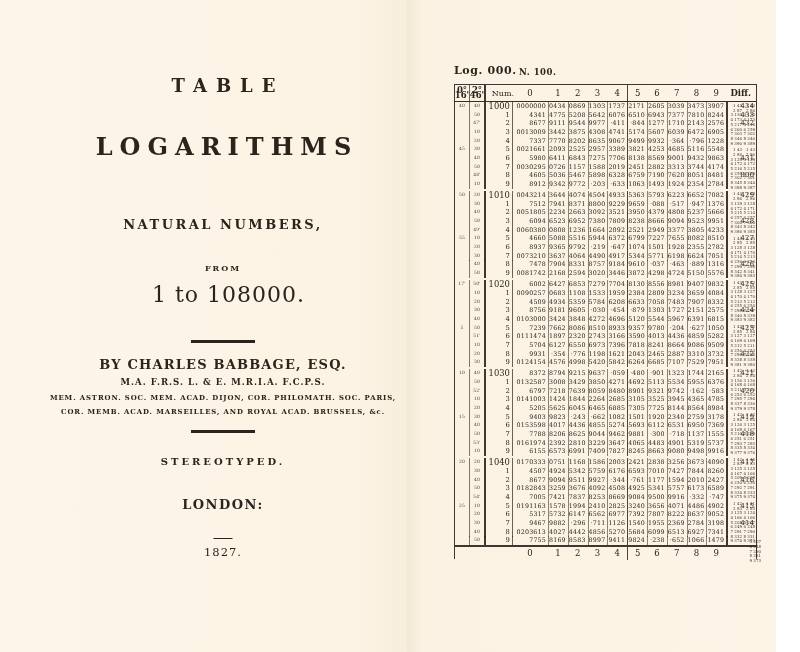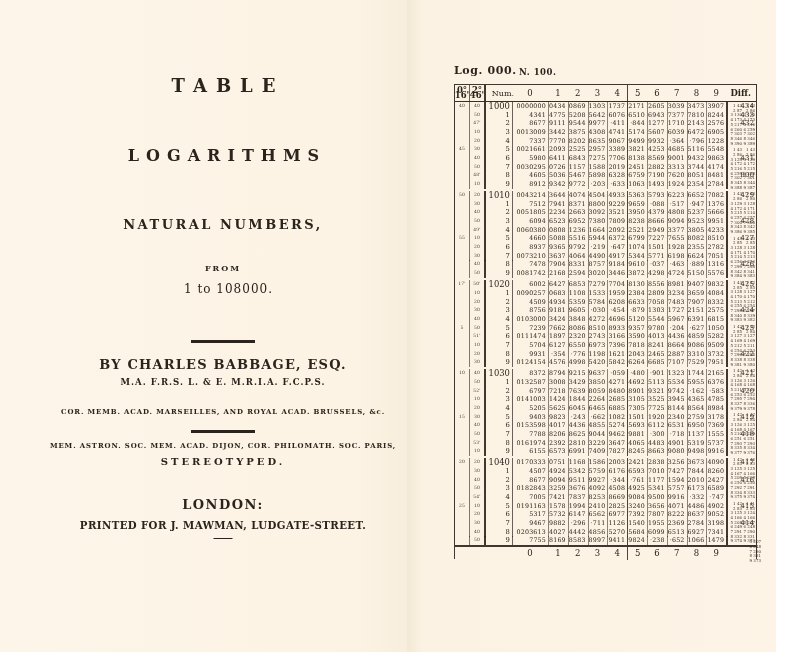--- a/index.html
+++ b/index.html
@@ -9,28 +9,28 @@
   .page-left{left:0;width:446px;
     background:linear-gradient(90deg,#fdf5e9 0%,#fcf3e4 80%,#f4ead8 99%,#efe4cf 100%);}
   .page-right{left:407px;width:369px;
     background:linear-gradient(90deg,#f3e8d4 0%,#fbf2e3 4%,#fdf4e7 100%);}
 
   
   .tline{position:absolute;left:0;width:100%;text-align:center;white-space:nowrap;}
   .t-table {top:75px;font-size:18px;font-weight:bold;letter-spacing:9px;transform:translateX(5px);}
   .t-small {font-size:8px;font-weight:bold;letter-spacing:2px;}
   .t-of    {top:124px;}
-  .t-log   {top:146px;font-size:16px;font-weight:bold;letter-spacing:7px;transform:translateX(4px);}
+  .t-log   {top:132px;font-size:24px;font-weight:bold;letter-spacing:7px;transform:translateX(4px);}
   .t-ofthe {top:196px;}
   .t-nat   {top:217px;font-size:13px;font-weight:bold;letter-spacing:2.5px;}
   .t-from  {top:263px;}
-  .t-range {top:282px;font-size:12px;letter-spacing:1px;padding-left:11px;}
+  .t-range {top:282px;font-size:22px;letter-spacing:1px;padding-left:11px;}
   .t-author{top:357px;font-size:13px;font-weight:bold;letter-spacing:1.2px;}
   .t-cred  {top:377px;font-size:8.6px;font-weight:bold;letter-spacing:1px;}
-  .t-mem1  {top:394px;font-size:6.9px;font-weight:bold;letter-spacing:0.9px;margin-top:48px;}
+  .t-mem1  {top:394px;font-size:6.9px;font-weight:bold;letter-spacing:0.9px;}
   .t-mem2  {top:408px;font-size:6.9px;font-weight:bold;letter-spacing:0.9px;}
   .t-stereo{top:456px;font-size:10px;font-weight:bold;letter-spacing:3px;}
   .t-london{top:497px;font-size:13px;font-weight:bold;letter-spacing:1.5px;}
   .t-printer{top:519px;font-size:10.2px;font-weight:bold;letter-spacing:0.4px;}
   .t-year  {top:545px;font-size:11.5px;letter-spacing:1px;}
   .rule-double{position:absolute;left:50%;transform:translateX(-50%);width:64px;height:3px;
     border-top:2px solid #2b241c;border-bottom:1px solid #2b241c;}
   .rd1{top:340px;} .rd2{top:430px;}
   .rule-short{position:absolute;left:50%;transform:translateX(-50%);top:538px;width:19px;
     border-top:1.2px solid #2b241c;}
@@ -85,22 +85,22 @@
   <div class="tline t-small t-from">FROM</div>
   <div class="tline t-range">1 to 108000.</div>
   <div class="rule-double rd1"></div>
   <div class="tline t-author">BY CHARLES BABBAGE, ESQ.</div>
   <div class="tline t-cred">M.A. F.R.S. L. &amp; E. M.R.I.A. F.C.P.S.</div>
   <div class="tline t-mem1">MEM. ASTRON. SOC. MEM. ACAD. DIJON, COR. PHILOMATH. SOC. PARIS,</div>
   <div class="tline t-mem2">COR. MEMB. ACAD. MARSEILLES, AND ROYAL ACAD. BRUSSELS, &amp;c.</div>
   <div class="rule-double rd2"></div>
   <div class="tline t-stereo">STEREOTYPED.</div>
   <div class="tline t-london">LONDON:</div>
-  <div class="tline t-printer">PRINTED FOR J. MAWMAN, LUDGATE-STREET.</div>
   <div class="rule-short"></div>
+  <div class="tline t-year">1827.</div>
 </div>
 
 <div class="page page-right">
   <div class="plate-label">Log. 000.</div>
   <div class="nnum-label">N. 100.</div>
 
   <div class="logtable">
     <div class="thead grid14">
       <span class="hm">
         <i style="font-style:normal">0°</i>

